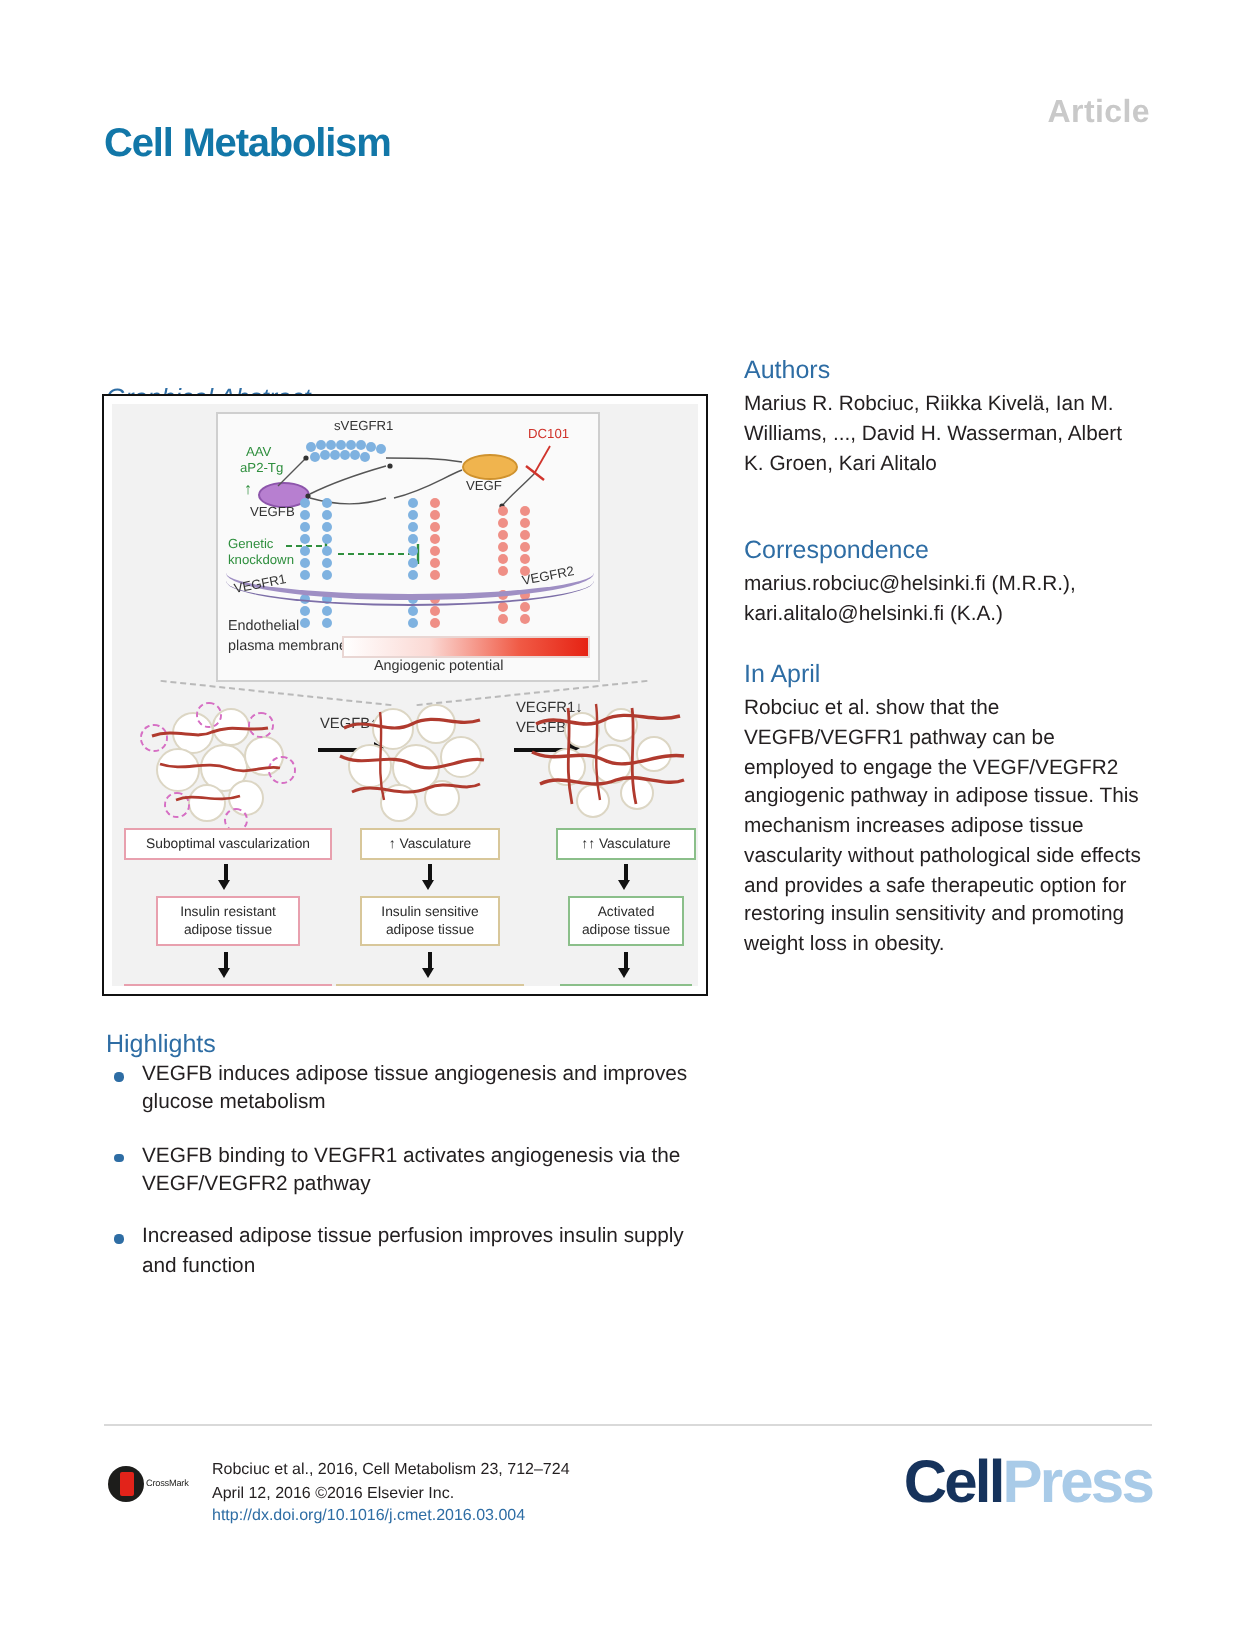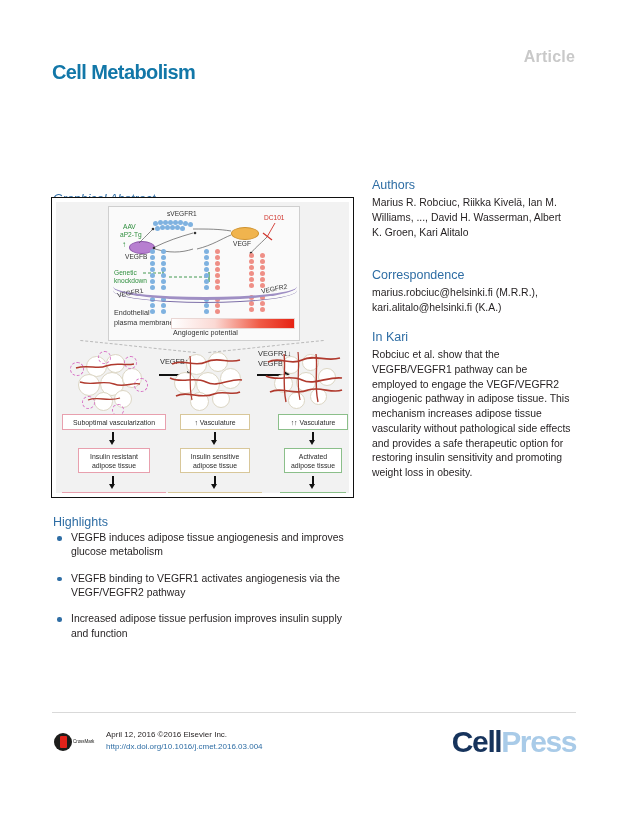--- a/index.html
+++ b/index.html
@@ -450,21 +450,21 @@
         <div class="membrane-line" style="left:4px; top:66px; width:184px; height:24px;"></div>
         <div class="membrane-line2" style="left:4px; top:71px; width:184px; height:24px;"></div>
 
         <div class="lbl lbl-dark" style="left:8px; top:82px; transform:rotate(-11deg);">VEGFR1</div>
         <div class="lbl lbl-dark" style="left:152px; top:78px; transform:rotate(-11deg);">VEGFR2</div>
 
         <div class="lbl lbl-dark" style="left:5px; top:102px; font-size:7.2px;">Endothelial</div>
         <div class="lbl lbl-dark" style="left:5px; top:112px; font-size:7.2px;">plasma membrane</div>
 
         <div class="grad-bar" style="left:62px; top:111px; width:122px;"></div>
-        <div class="lbl lbl-dark" style="left:64px; top:122px; font-size:7.2px;">Angiogenic potential</div>
+        <div class="lbl lbl-dark" style="left:78px; top:122px; font-size:7.2px;">Angiogenic potential</div>
       </div>
 
       <div class="dash-line" style="left:24px; top:144px; width:116px; transform:rotate(6deg);"></div>
       <div class="dash-line" style="left:152px; top:144px; width:116px; transform:rotate(-6deg);"></div>
 
       <div class="tissue" style="left:12px; top:150px; width:86px; height:58px;">
         <div class="cell-circ" style="left:18px; top:4px; width:19px; height:19px;"></div>
         <div class="cell-circ" style="left:38px; top:2px; width:17px; height:17px;"></div>
         <div class="cell-circ" style="left:10px; top:22px; width:20px; height:20px;"></div>
         <div class="cell-circ" style="left:32px; top:20px; width:22px; height:22px;"></div>
@@ -576,40 +576,41 @@
     <div class="sec-head rhead">Correspondence</div>
     <div class="rbody">marius.robciuc@helsinki.fi (M.R.R.), kari.alitalo@helsinki.fi (K.A.)</div>
   </div>
 
   <div class="rcol" style="top:178px;">
     <div class="sec-head rhead">Authors</div>
     <div class="rbody">Marius R. Robciuc, Riikka Kivelä, Ian M. Williams, ..., David H. Wasserman, Albert K. Groen, Kari Alitalo</div>
   </div>
 
   <div class="rcol" style="top:330px;">
-    <div class="sec-head rhead">In Kari</div>
+    <div class="sec-head rhead">In April</div>
     <div class="rbody">Robciuc et al. show that the VEGFB/VEGFR1 pathway can be employed to engage the VEGF/VEGFR2 angiogenic pathway in adipose tissue. This mechanism increases adipose tissue vascularity without pathological side effects and provides a safe therapeutic option for restoring insulin sensitivity and promoting weight loss in obesity.</div>
   </div>
 
   <div class="sec-head hl-head">Highlights</div>
   <ul class="hl-list">
     <li class="hl-item">VEGFB induces adipose tissue angiogenesis and improves glucose metabolism</li>
     <li class="hl-item">VEGFB binding to VEGFR1 activates angiogenesis via the VEGF/VEGFR2 pathway</li>
     <li class="hl-item">Increased adipose tissue perfusion improves insulin supply and function</li>
   </ul>
 
   <div class="footer-rule"></div>
 
   <div class="crossmark">
     <div class="cm-circle"></div>
     <div class="cm-square"></div>
     <div class="cm-text">CrossMark</div>
   </div>
 
   <div class="cite">
+    <div>Robciuc et al., 2016, Cell Metabolism 23, 712–724</div>
     <div>April 12, 2016 ©2016 Elsevier Inc.</div>
     <div class="doi">http://dx.doi.org/10.1016/j.cmet.2016.03.004</div>
   </div>
 
   <div class="cellpress"><span class="cp-cell">Cell</span><span class="cp-press">Press</span></div>
 
 
 </div>
 
 </body></html>

